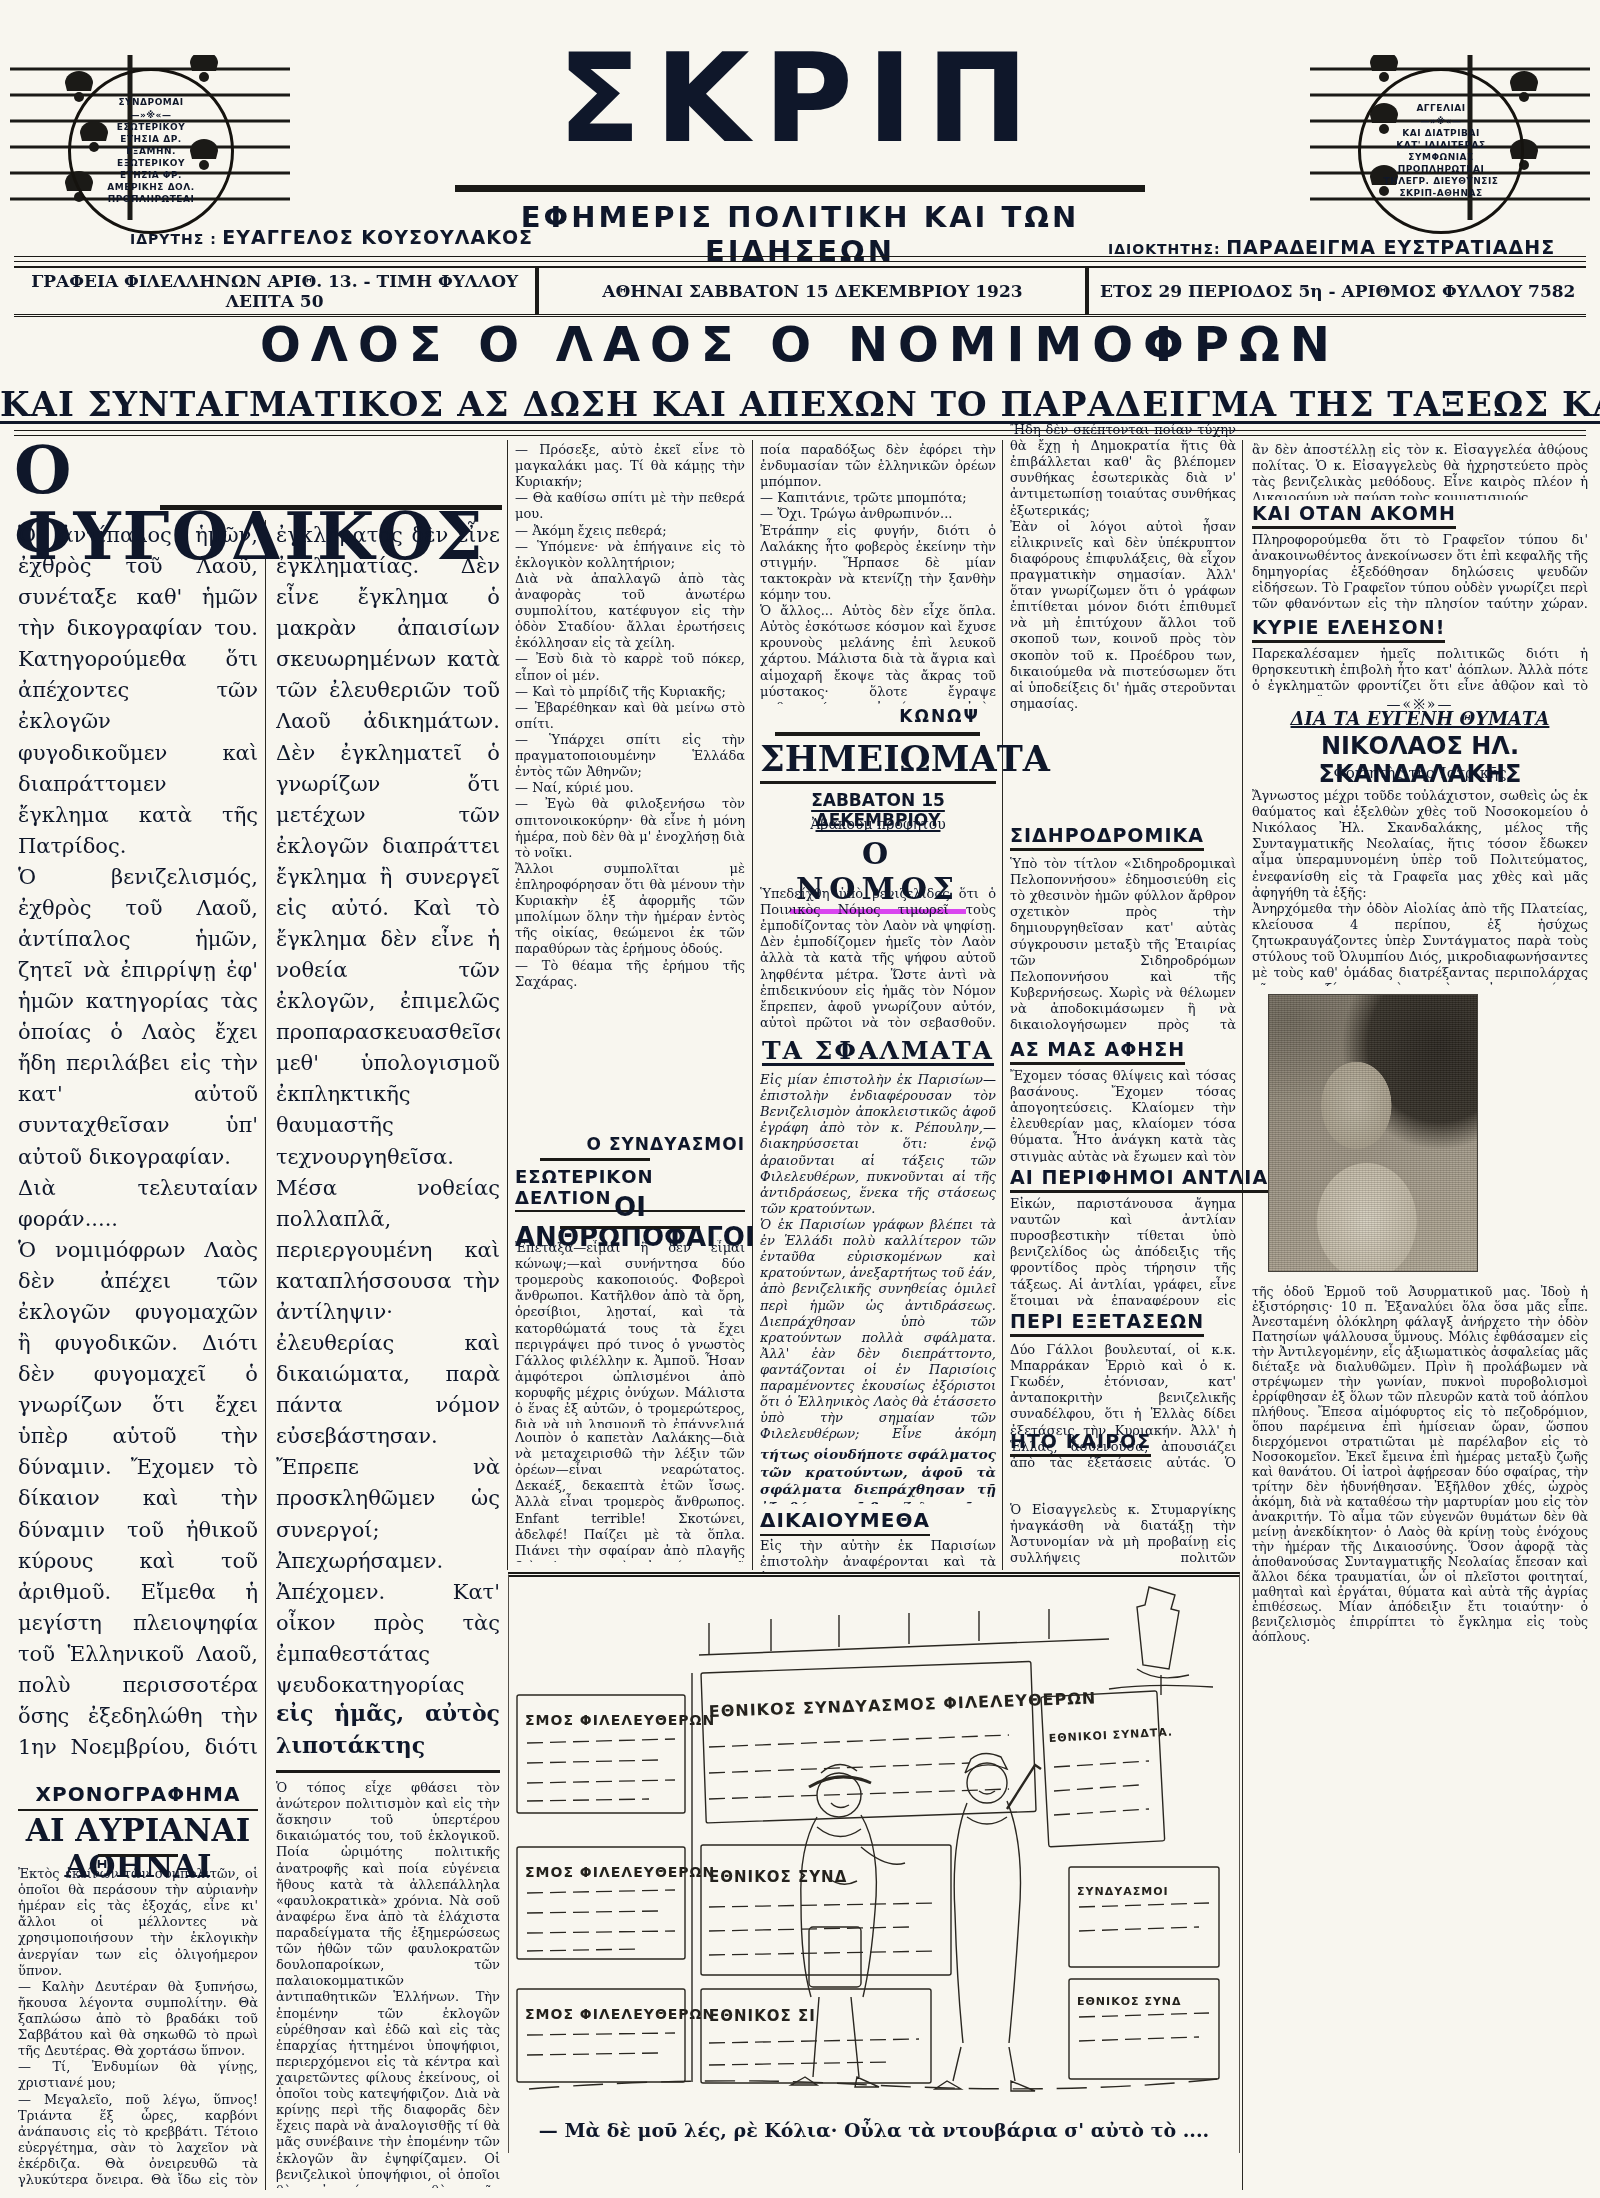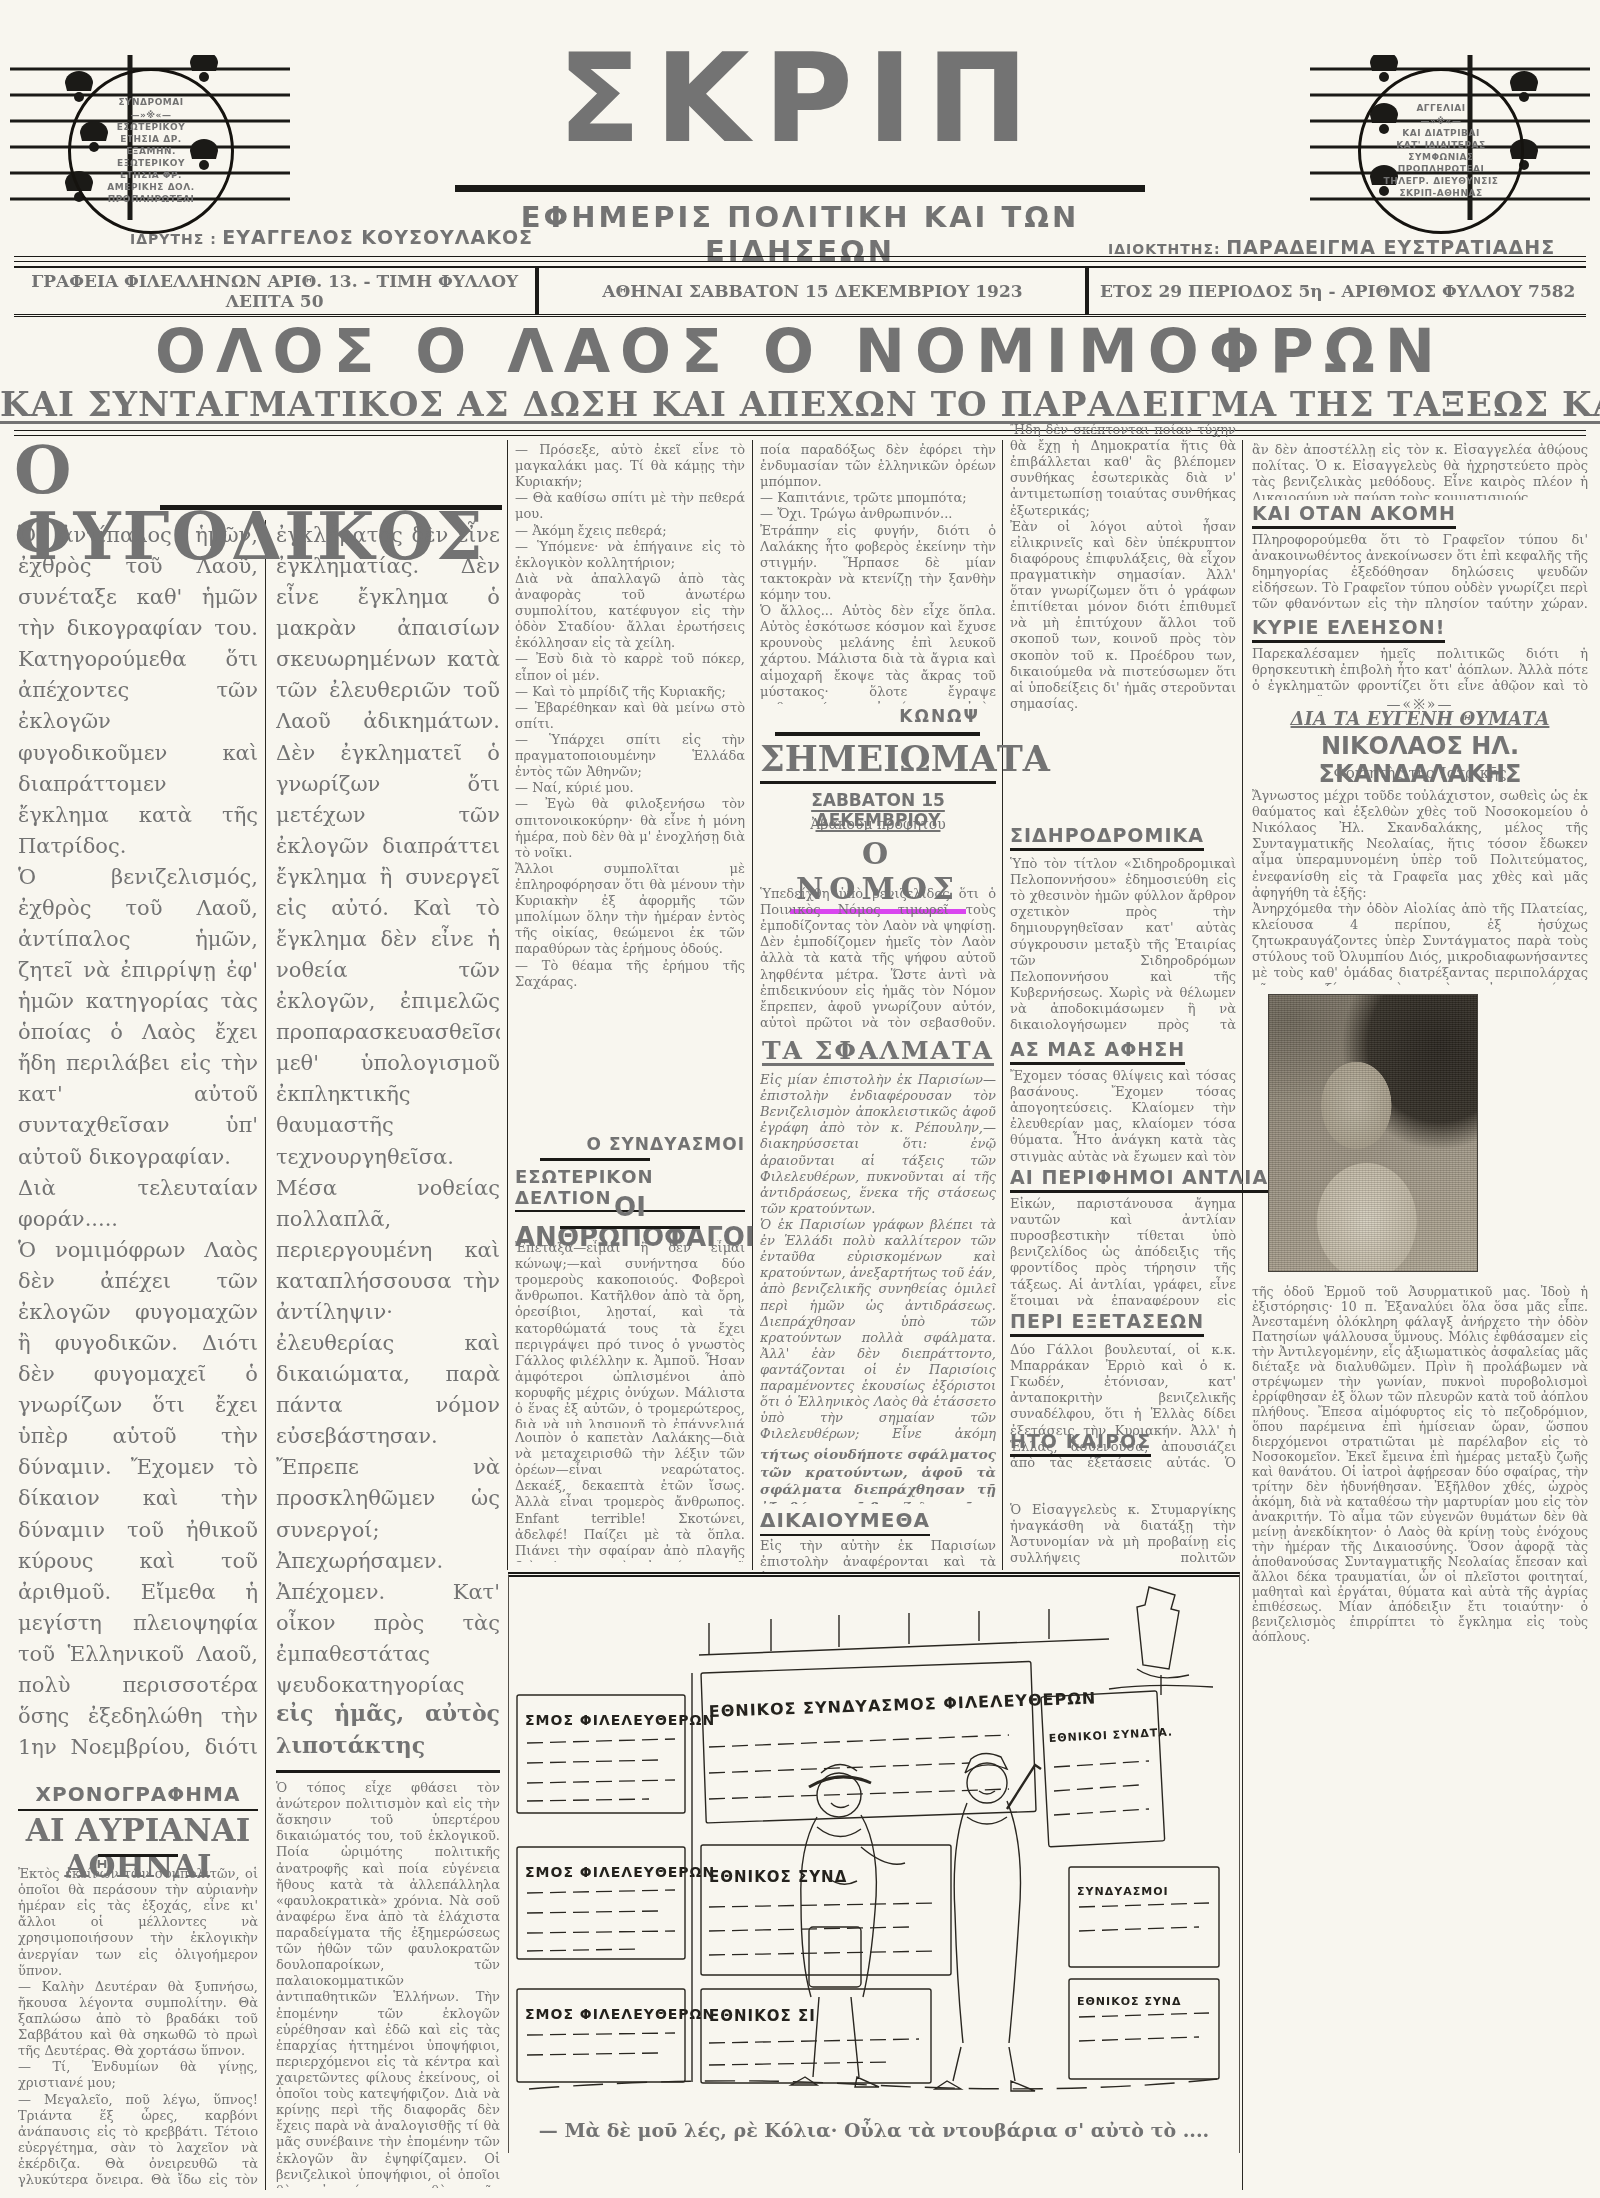--- a/index.html
+++ b/index.html
@@ -1,16 +1,16 @@
 <!DOCTYPE html>
 <html><head>
 <meta charset="utf-8">
 <style>
   html,body{margin:0;padding:0;background:#888;}
-  #page{position:relative;width:1600px;height:2198px;background:#f8f6ef;color:#737373;
+  #page{position:relative;width:1600px;height:2198px;background:#f8f6ef;color:#0f172a;
         font-family:"DejaVu Serif", serif;overflow:hidden;}
   .abs{position:absolute;}
   .ctr{text-align:center;}
   .rgt{text-align:right;}
   .jst{text-align:justify;}
   .pre{white-space:pre-line;}
   .clip{overflow:hidden;}
   .sans{font-family:"DejaVu Sans", sans-serif;}
   .b{font-weight:bold;}
   .vrule{position:absolute;width:1px;background:#2a2823;}
@@ -129,21 +129,21 @@
     <span class="b" style="font-size:19px">ΠΑΡΑΔΕΙΓΜΑ ΕΥΣΤΡΑΤΙΑΔΗΣ</span>
   </div>
 
   <div class="abs dbl" style="left:14px;top:256px;width:1572px"></div>
   <div class="abs" style="left:14px;top:266px;width:1572px;height:46px;border-top:2px solid #1b1a17;border-bottom:3px double #1b1a17;display:flex;align-items:stretch;">
     <div class="b ctr" style="flex:1.05;font-size:17px;display:flex;align-items:center;justify-content:center;">ΓΡΑΦΕΙΑ ΦΙΛΕΛΛΗΝΩΝ ΑΡΙΘ. 13. - ΤΙΜΗ ΦΥΛΛΟΥ ΛΕΠΤΑ 50</div>
     <div class="b ctr" style="flex:1.1;font-size:17px;display:flex;align-items:center;justify-content:center;border-left:4px solid #1b1a17;border-right:4px solid #1b1a17;">ΑΘΗΝΑΙ   ΣΑΒΒΑΤΟΝ 15 ΔΕΚΕΜΒΡΙΟΥ 1923</div>
     <div class="b ctr" style="flex:1;font-size:17px;display:flex;align-items:center;justify-content:center;">ΕΤΟΣ 29 ΠΕΡΙΟΔΟΣ 5η - ΑΡΙΘΜΟΣ ΦΥΛΛΟΥ 7582</div>
   </div>
 
-  <div class="abs ctr sans b" style="left:0;top:316px;width:1600px;font-size:60px;letter-spacing:10px;white-space:nowrap;">ΟΛΟΣ Ο ΛΑΟΣ Ο ΝΟΜΙΜΟΦΡΩΝ</div>
+  <div class="abs ctr sans b" style="left:0;top:316px;width:1600px;font-size:48px;letter-spacing:10px;white-space:nowrap;">ΟΛΟΣ Ο ΛΑΟΣ Ο ΝΟΜΙΜΟΦΡΩΝ</div>
   <div class="abs ctr b" style="left:0;top:384px;width:1600px;font-size:34px;letter-spacing:1px;white-space:nowrap;text-decoration:underline;text-decoration-thickness:3px;text-underline-offset:5px;">ΚΑΙ ΣΥΝΤΑΓΜΑΤΙΚΟΣ ΑΣ ΔΩΣΗ ΚΑΙ ΑΠΕΧΩΝ ΤΟ ΠΑΡΑΔΕΙΓΜΑ ΤΗΣ ΤΑΞΕΩΣ ΚΑΙ ΤΗΣ ΓΑΛΗΝΗΣ</div>
   <div class="abs dbl" style="left:14px;top:430px;width:1572px"></div>
 
   <div class="vrule" style="left:265px;top:520px;height:1670px"></div>
   <div class="vrule" style="left:507px;top:440px;height:1130px"></div>
   <div class="vrule" style="left:752px;top:440px;height:1130px"></div>
   <div class="vrule" style="left:1002px;top:440px;height:1130px"></div>
   <div class="vrule" style="left:1242px;top:440px;height:1750px"></div>
 
   <div class="abs b" style="left:14px;top:437px;width:488px;font-size:66px;line-height:1;letter-spacing:2px;">Ο ΦΥΓΟΔΙΚΟΣ</div>

